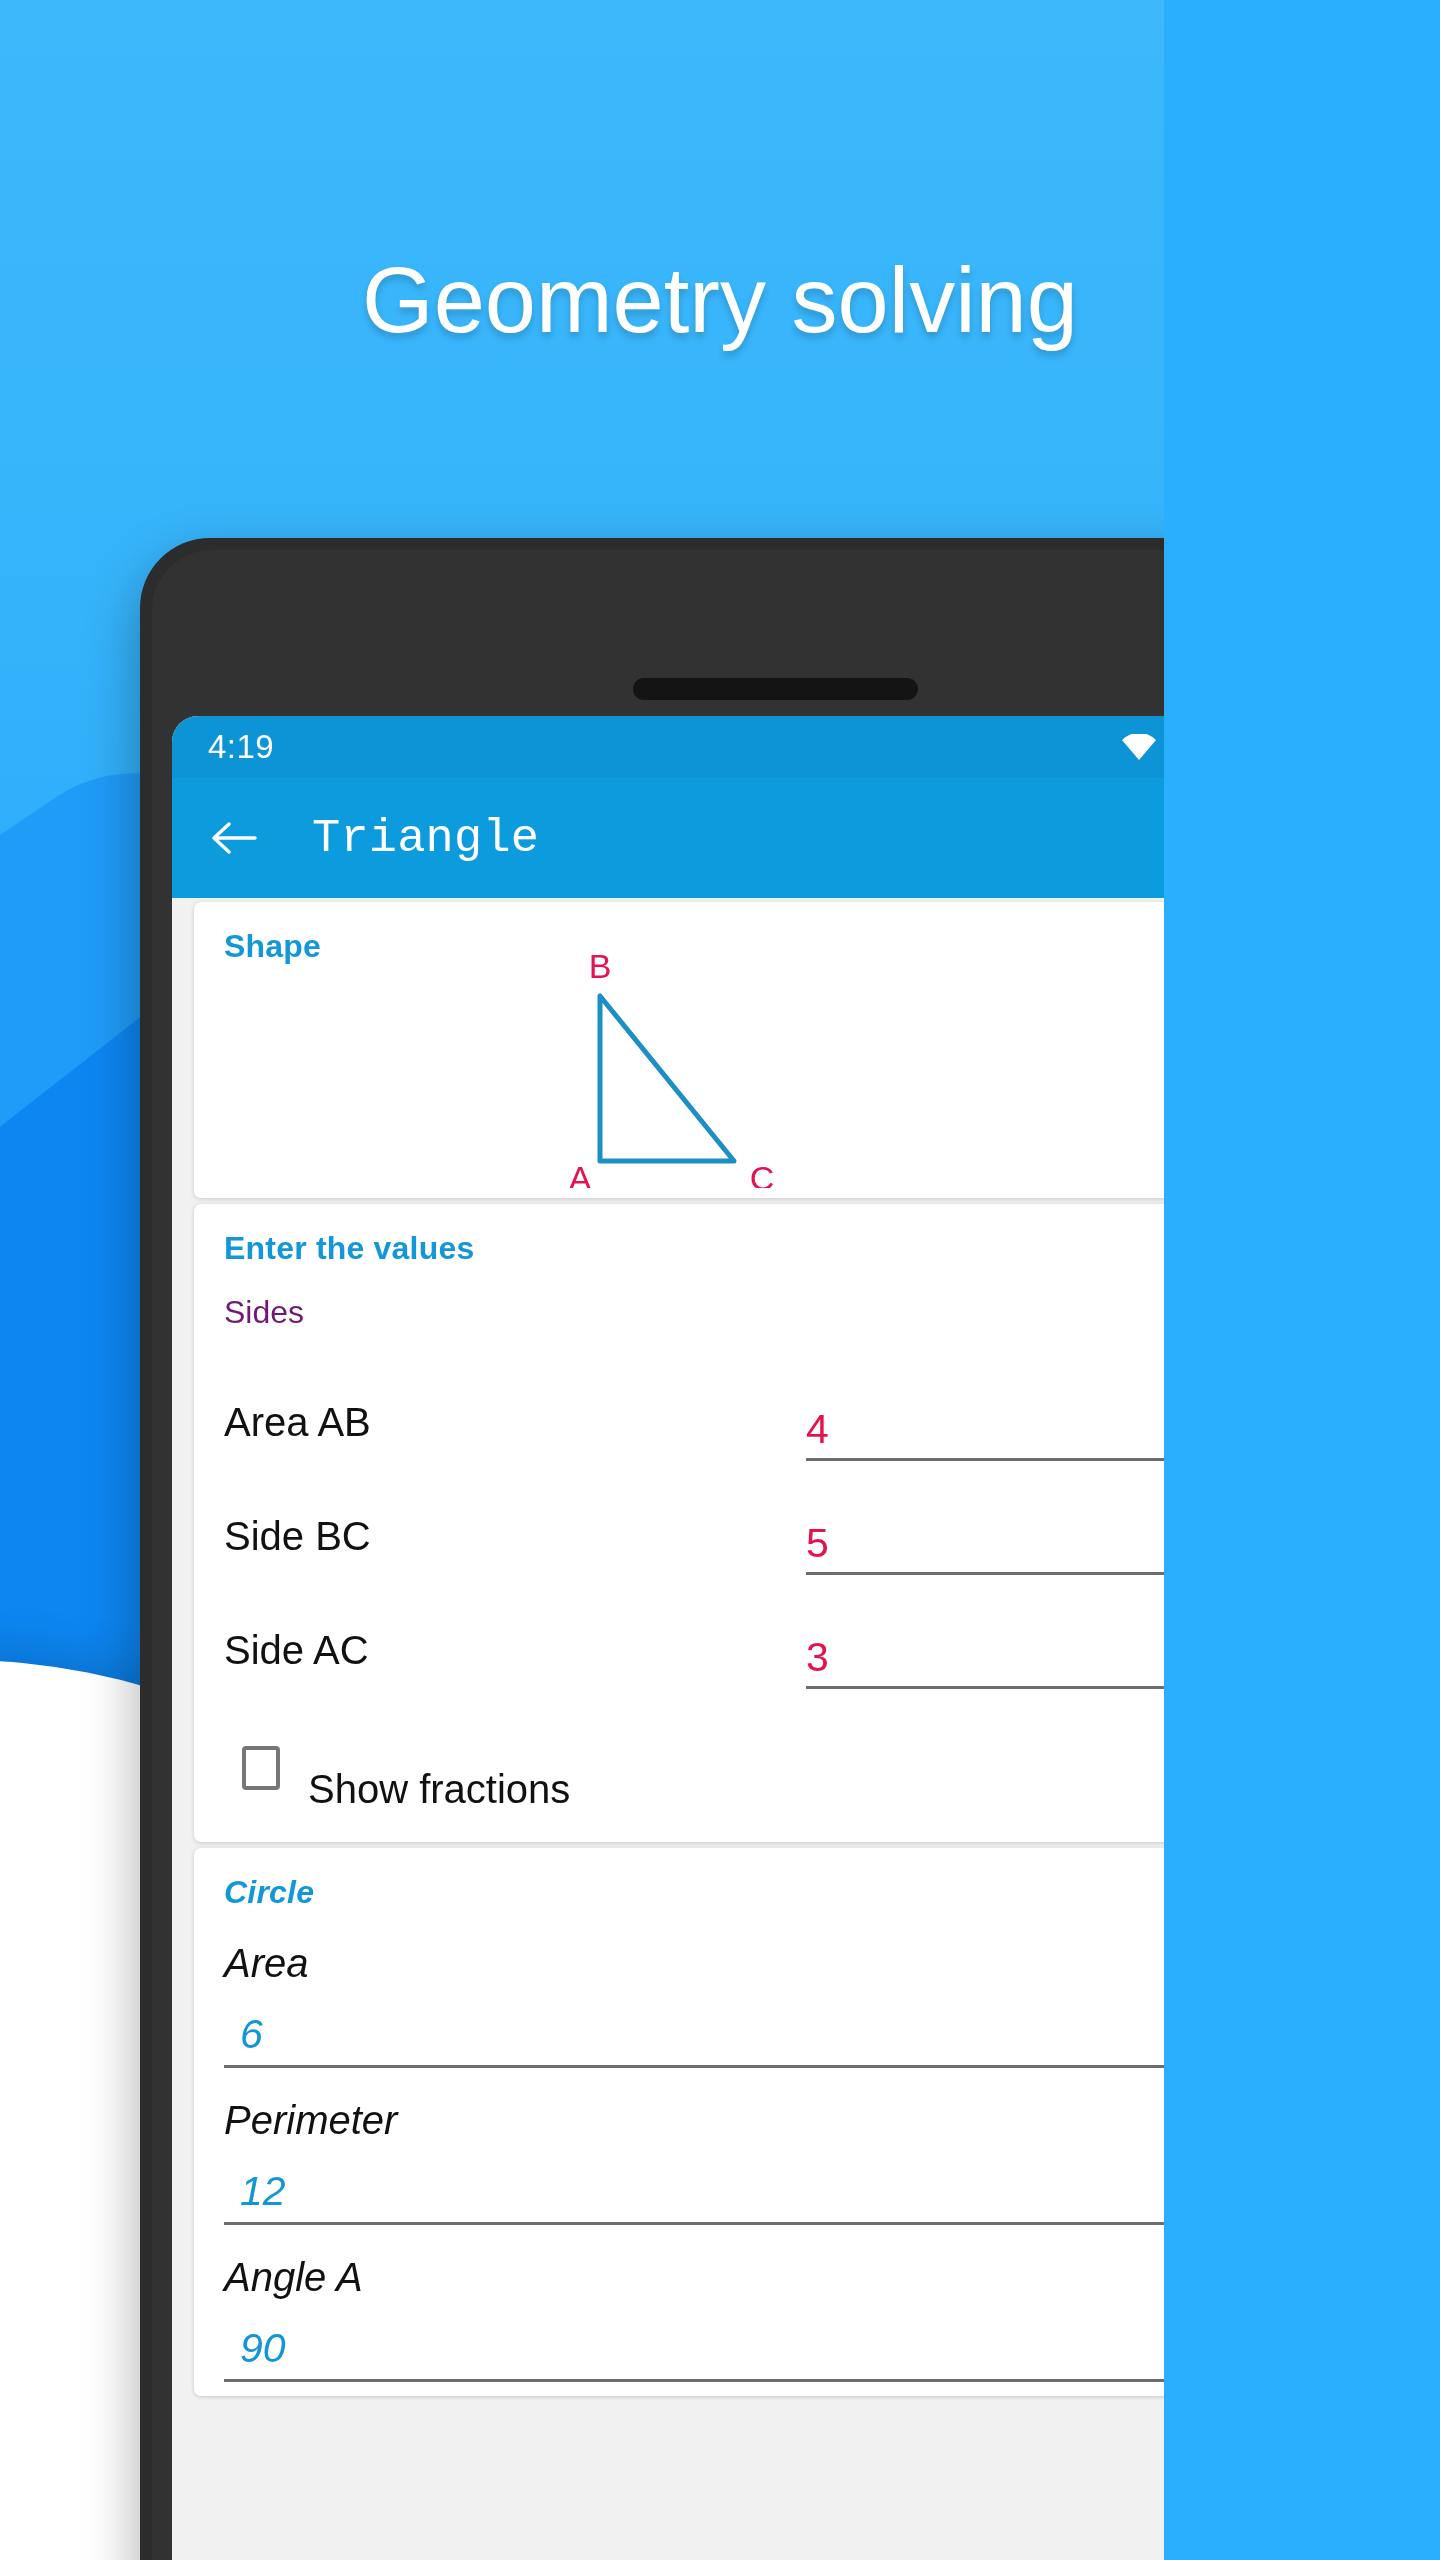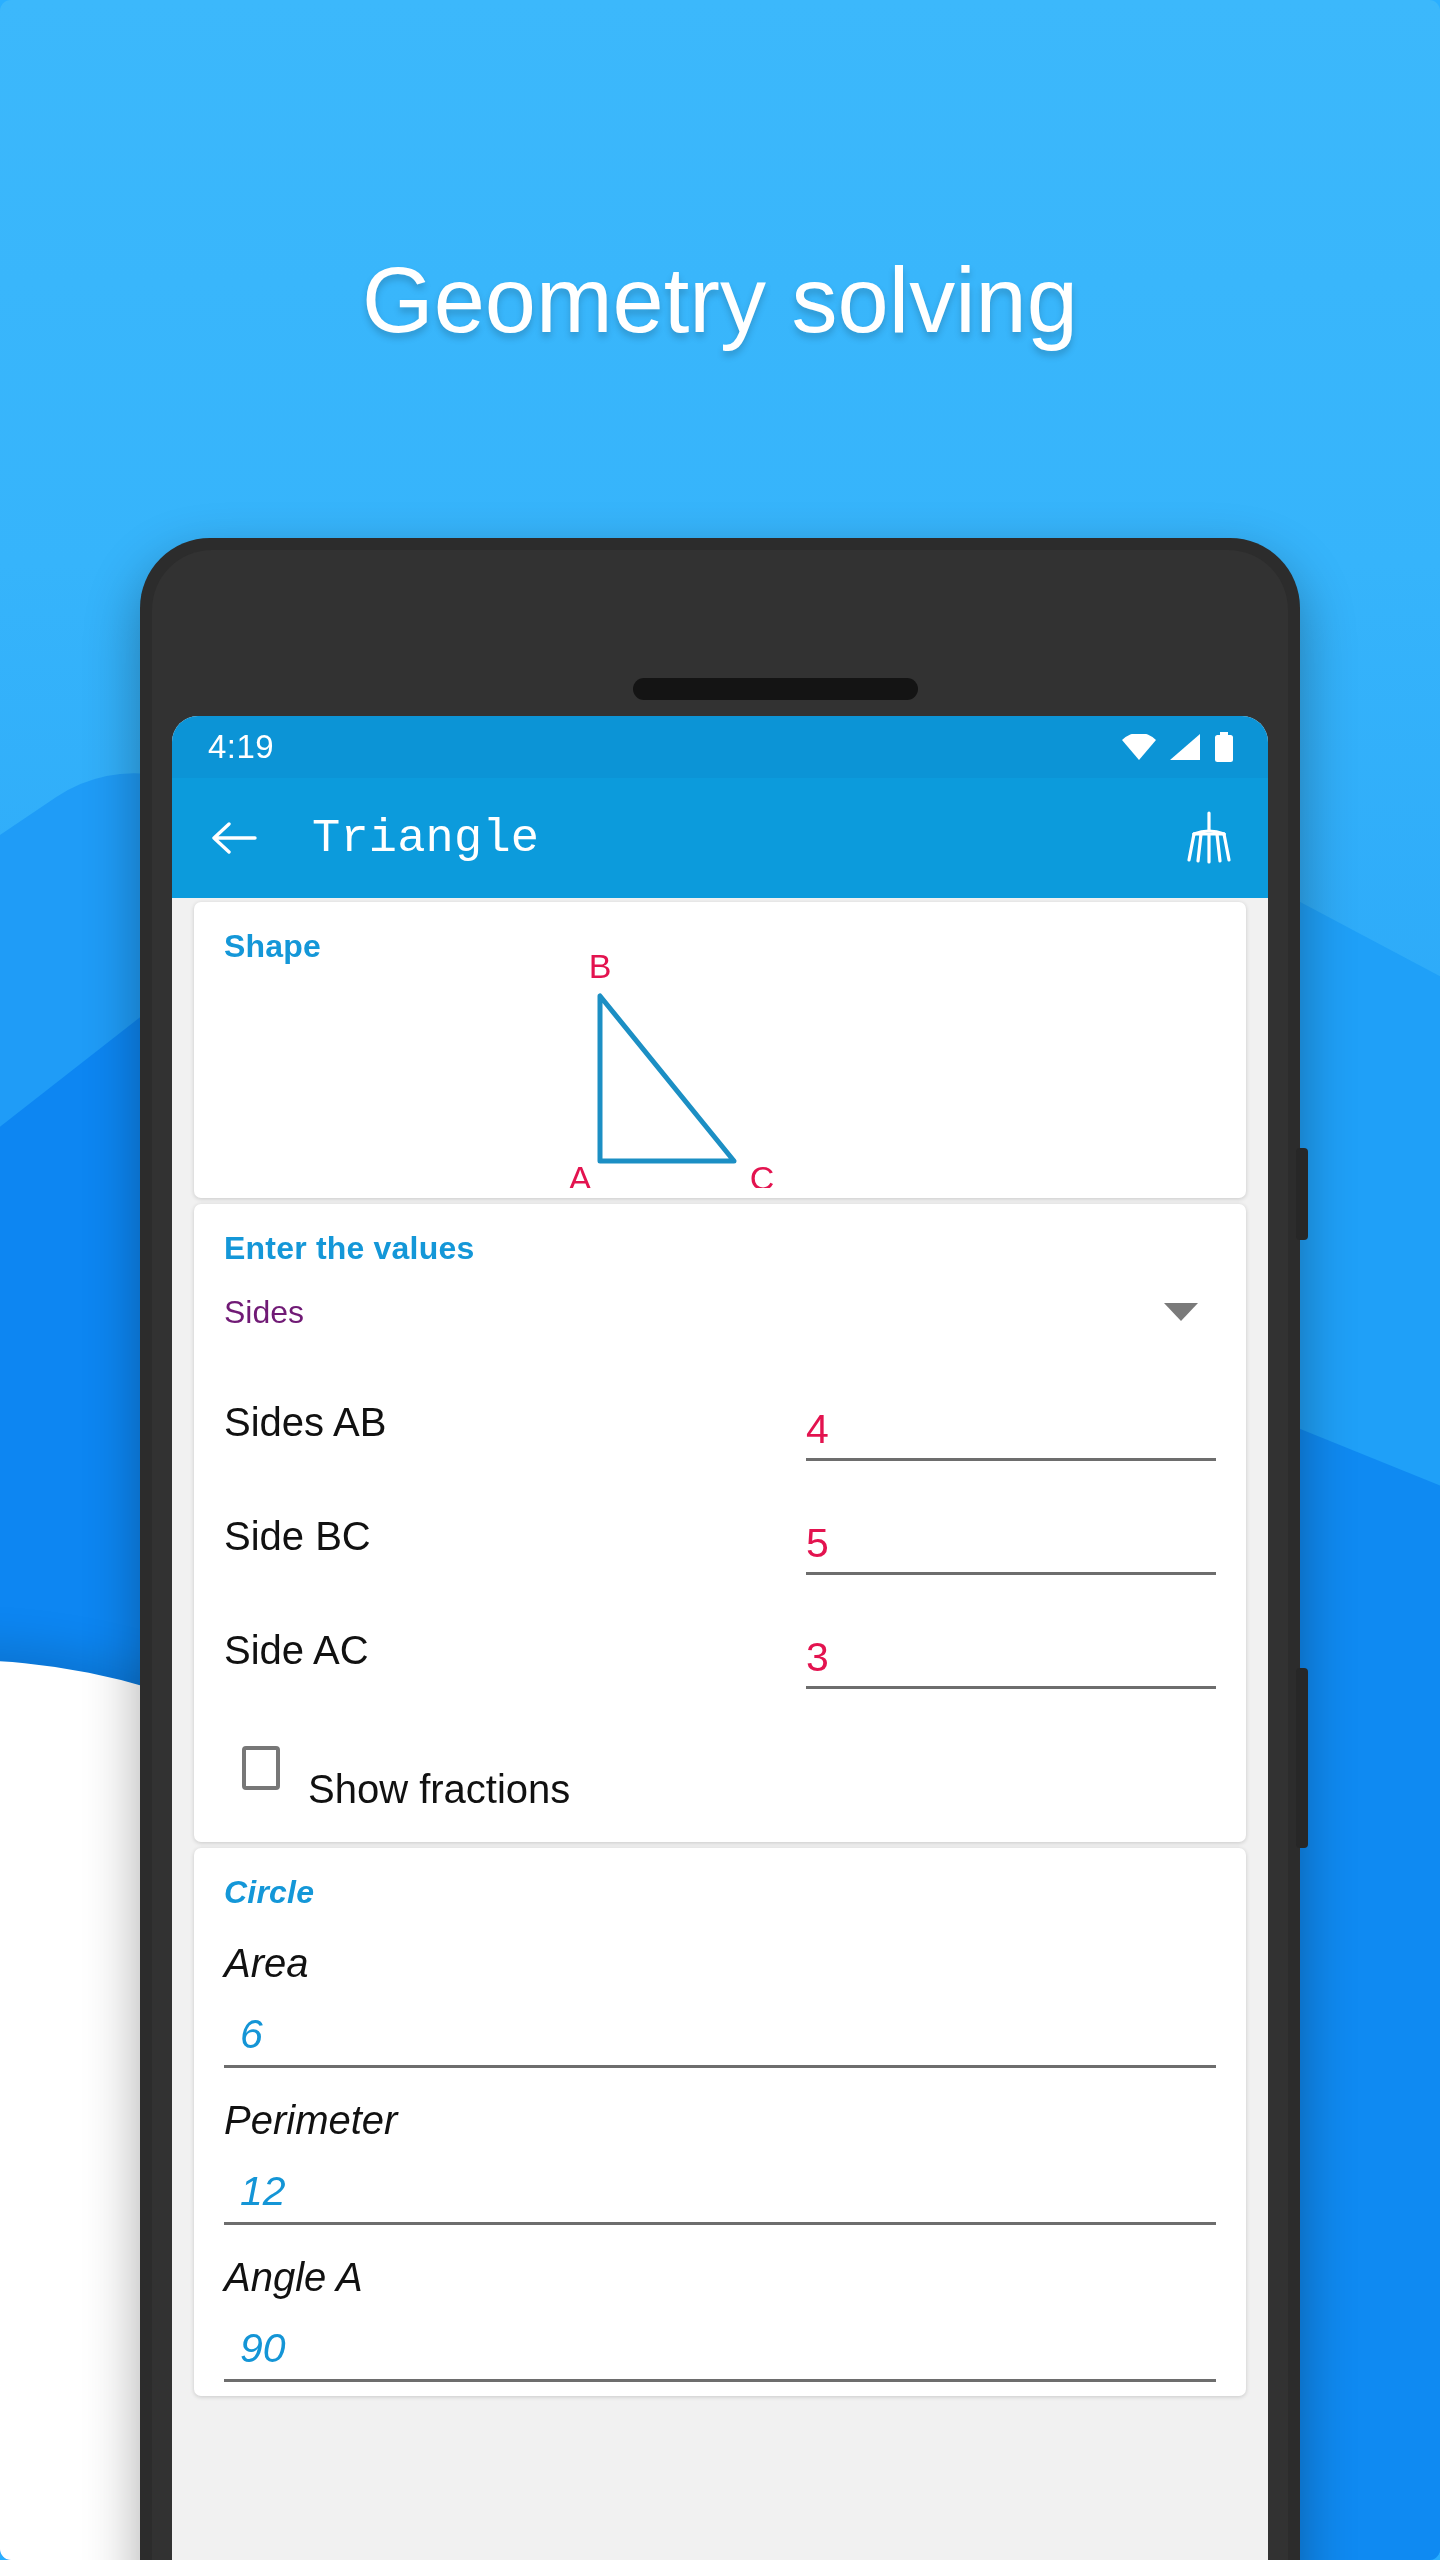--- a/index.html
+++ b/index.html
@@ -4,21 +4,21 @@
 <style>
   * { margin:0; padding:0; box-sizing:border-box; }
   html, body {
     width:1440px; height:2560px;
     overflow:hidden;
     font-family:"Liberation Sans", sans-serif;
     background:#2aafff;
   }
 
   
-  .stage { position:relative; width:1440px; height:2560px; overflow:hidden;border-radius:11px; }
+  .stage { position:relative; width:1164px; height:2560px; overflow:hidden; }
 
   .bg-base {
     position:absolute; inset:0;
     background:linear-gradient(180deg,#3cb8fb 0%, #36b4fb 22%, #2aa7f8 46%, #1b93f3 72%, #1489f0 100%);
   }
   .bg-shape-a {
     position:absolute;
     left:-780px; top:1010px;
     width:1500px; height:1500px;
     background:#1f9cf7;
@@ -308,21 +308,21 @@
 
         <div class="card values-card">
           <div class="card-title">Enter the values</div>
 
           <div class="dropdown-row">
             <span class="dropdown-label">Sides</span>
             <span class="caret"></span>
           </div>
 
           <div class="field-row">
-            <span class="field-label">Sides AB</span>
+            <span class="field-label">Area AB</span>
             <span class="field-input">
               <span class="field-value">4</span>
             </span>
           </div>
 
           <div class="field-row">
             <span class="field-label">Side BC</span>
             <span class="field-input">
               <span class="field-value">5</span>
             </span>

